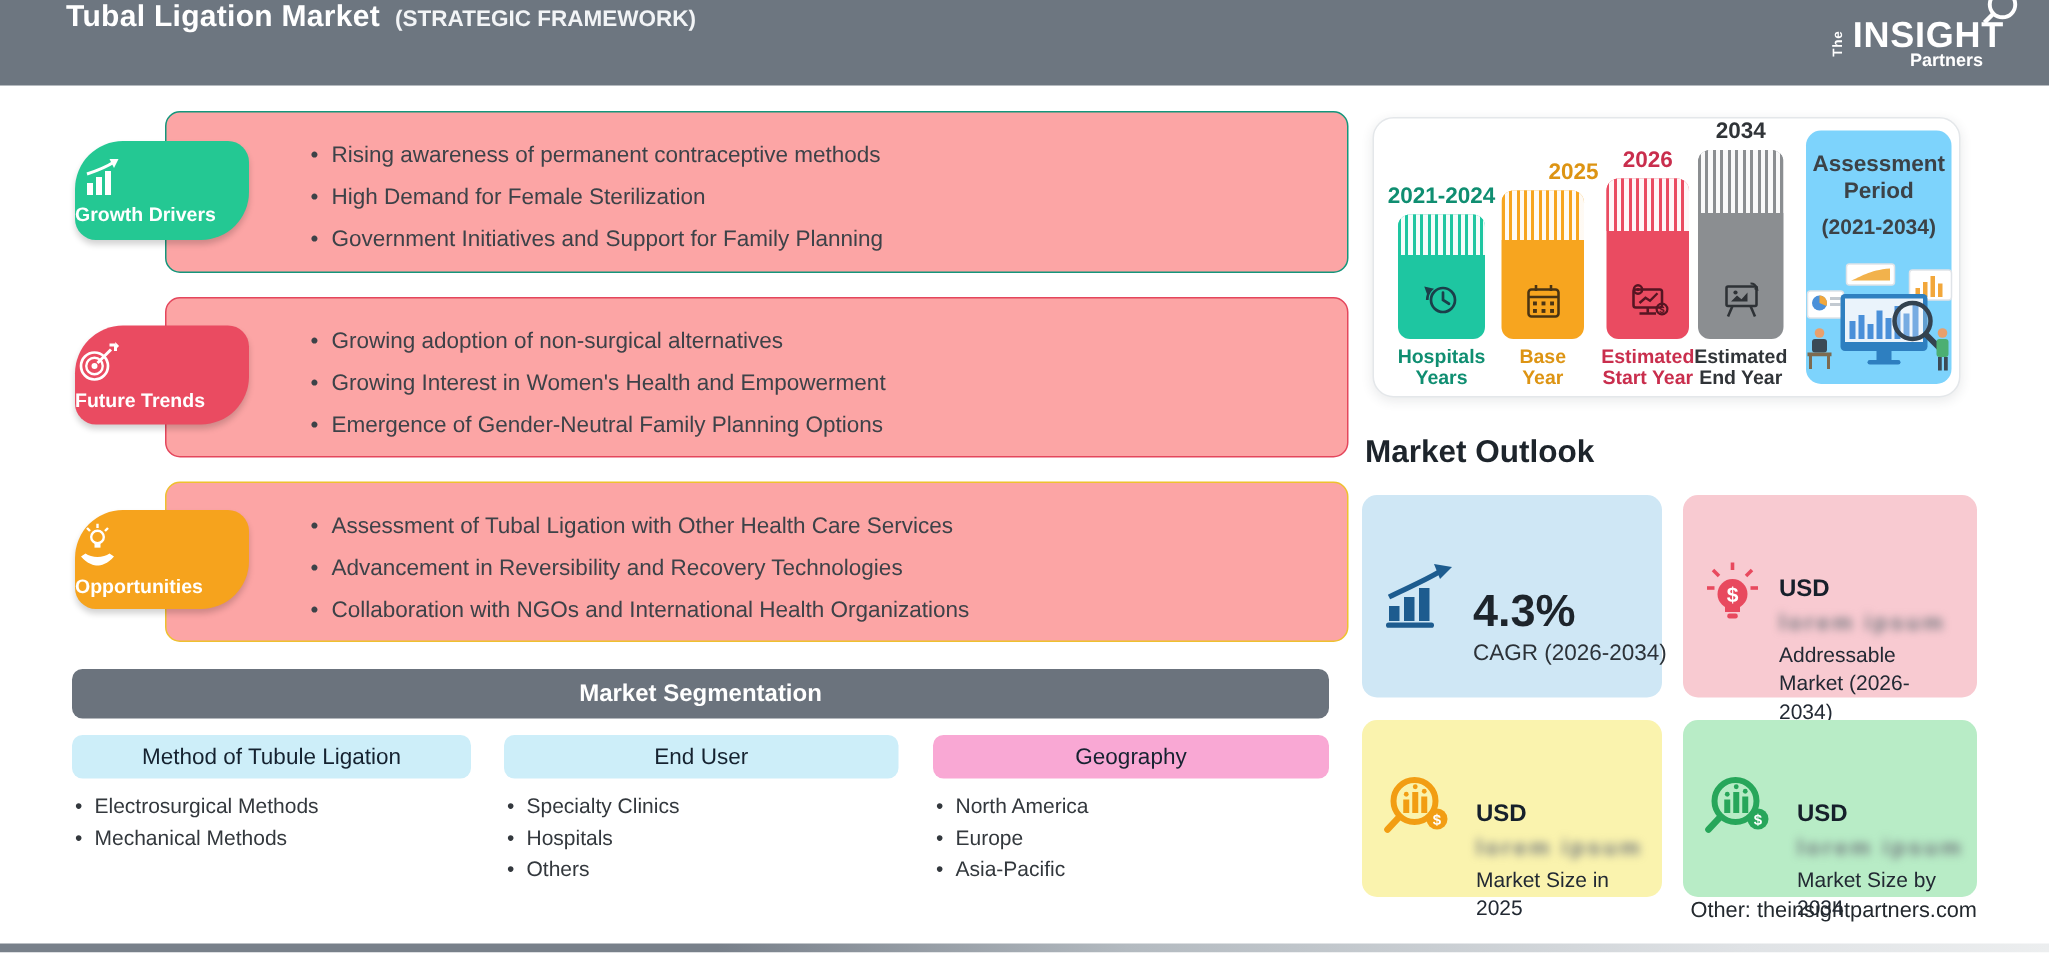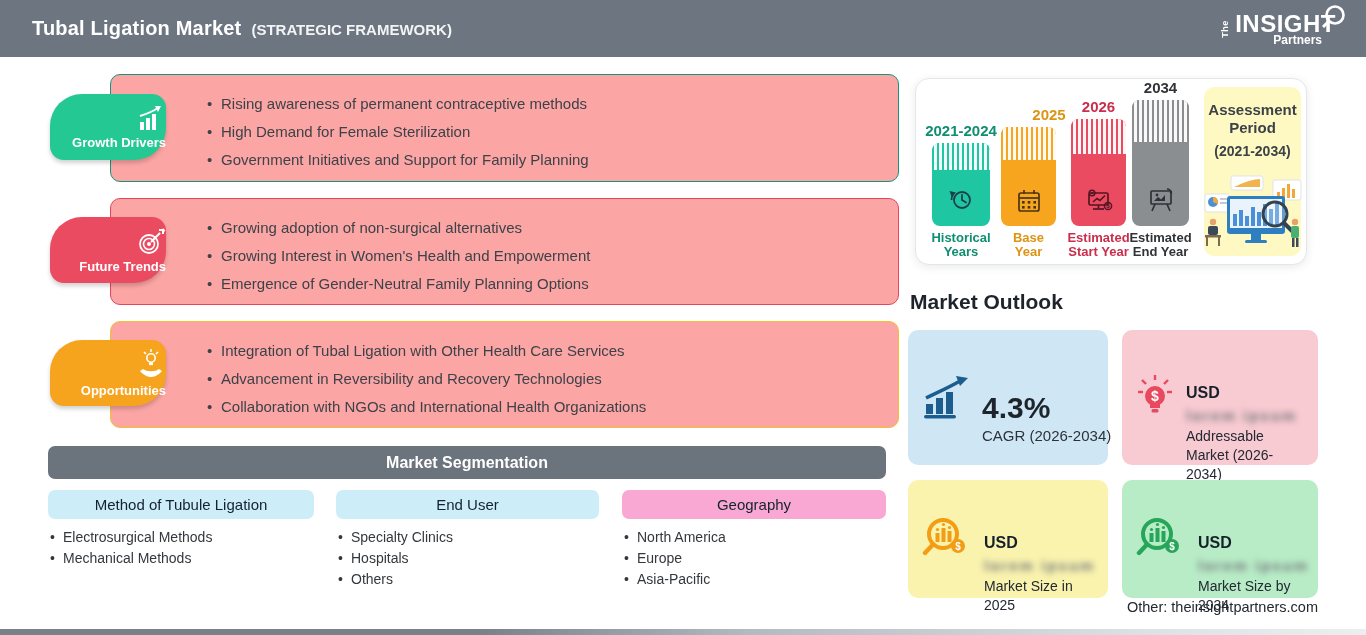--- a/index.html
+++ b/index.html
@@ -1,39 +1,39 @@
 <!DOCTYPE html>
 <html><head>
 <meta charset="utf-8">
 <style>
   * { margin:0; padding:0; box-sizing:border-box; }
   html,body { width:1366px; height:635px; }
   body { font-family:"Liberation Sans", sans-serif; background:#ffffff; position:relative; overflow:hidden; }
 
   
   .header { position:absolute; left:0; top:0; width:1366px; height:57px; background:#6d7680;
-            display:flex; align-items:center; justify-content:space-between; padding:0 30px 0 32px; }
+            display:flex; justify-content:space-between; padding:0 30px 0 44px; }
   .header-title-wrap { display:flex; align-items:baseline; gap:10px; }
   .header-title { color:#ffffff; font-size:20px; font-weight:bold; letter-spacing:.2px; }
   .header-subtitle { color:#f2f4f6; font-size:15px; font-weight:bold; }
   .logo { position:relative; display:flex; align-items:center; gap:3px; color:#fff; }
   .logo-the { font-size:9px; font-weight:bold; transform:rotate(-90deg) translateY(1px); letter-spacing:.5px; }
   .logo-main { display:flex; flex-direction:column; align-items:flex-end; line-height:1; }
   .logo-insight { font-size:24px; font-weight:bold; letter-spacing:.5px; }
   .logo-partners { font-size:12px; font-weight:bold; margin-top:-2px; margin-right:14px; }
   .logo-lens { position:absolute; right:-12px; top:-8px; }
 
   
   .fw-section { position:absolute; left:0; top:0; width:100%; height:0; }
   .fw-box { position:absolute; left:110px; width:789px; border:1.6px solid #999; border-radius:10px; background:#fca5a5; }
   .fw-box ul { list-style:none; padding:15px 20px 10px 96px; }
   .fw-box li { font-size:15px; color:#3d4248; line-height:28px; position:relative; padding-left:14px; }
   .fw-box li::before { content:"•"; position:absolute; left:0; top:0; color:#3d4248; }
   .fw-badge { position:absolute; left:50px; width:116px; height:66px; border-radius:32px 14px 32px 14px;
-              display:flex; flex-direction:column; align-items:flex-end; justify-content:center; gap:2px;
+              display:flex; flex-direction:column; align-items:flex-start; justify-content:center; gap:2px;
               box-shadow:0 3px 4px rgba(0,0,0,.18); z-index:2; }
   .fw-badge-label { color:#fff; font-size:13px; font-weight:bold; white-space:nowrap; }
 
   
   .seg-bar { position:absolute; left:48px; top:446px; width:838px; height:33px; border-radius:7px;
              background:#6b737d; display:flex; align-items:center; justify-content:center; }
   .seg-bar-title { color:#fff; font-size:16px; font-weight:bold; }
   .seg-col { position:absolute; top:490px; }
   .seg-col-header { height:29px; border-radius:7px; background:#cdeef9; display:flex; align-items:center; justify-content:center;
                     font-size:15px; font-weight:normal; color:#152230; }
@@ -44,21 +44,21 @@
   
   .tl-panel { position:absolute; left:915px; top:78px; width:392px; height:187px; background:#fff;
               border:1px solid #e4e7ea; border-radius:14px; box-shadow:0 2px 8px rgba(40,50,60,.10); }
   .tl-col { position:absolute; top:0; bottom:0; display:flex; flex-direction:column; justify-content:flex-end; align-items:center; }
   .tl-year { font-size:15px; font-weight:bold; margin-bottom:4px; white-space:nowrap; }
   .tl-bar { width:100%; border-radius:8px; position:relative; }
   .tl-cap { position:absolute; top:0; left:0; right:0; height:33%; border-radius:8px 8px 0 0;
             background:repeating-linear-gradient(90deg, var(--c) 0 2px, #ffffff 2px 5px); opacity:.95; }
   .tl-bar svg { position:absolute; left:50%; transform:translateX(-50%); bottom:11px; }
   .tl-label { height:38px; padding-top:5px; font-size:13px; font-weight:bold; text-align:center; line-height:14px; }
-  .tl-assess { position:absolute; left:288px; top:8px; bottom:8px; width:97px; background:#fef9c3; border-radius:10px;
+  .tl-assess { position:absolute; left:288px; top:8px; bottom:8px; width:97px; background:#7dd3fc; border-radius:10px;
                display:flex; flex-direction:column; align-items:center; padding-top:14px; }
   .tl-assess-title { font-size:15px; font-weight:bold; color:#3c4247; text-align:center; line-height:18px; width:90px; }
   .tl-assess-range { font-size:14px; font-weight:bold; color:#3c4247; margin-top:6px; }
   .tl-illust { position:absolute; bottom:4px; left:50%; transform:translateX(-50%); }
 
   
   .outlook-title { position:absolute; left:910px; top:290px; font-size:21px; font-weight:bold; color:#1d242b; }
   .stat-card { position:absolute; border-radius:10px; display:flex; align-items:center; gap:12px; padding:12px 14px; }
   .card-cagr { align-items:center; }
   .cagr-value { font-size:30px; font-weight:bold; color:#1d242b; line-height:34px; }
@@ -133,21 +133,21 @@
       <line x1="23" y1="3" x2="27" y2="3" stroke="#fff" stroke-width="2"></line>
       <line x1="27" y1="3" x2="27" y2="7" stroke="#fff" stroke-width="2"></line>
     </svg>
     <span class="fw-badge-label">Future Trends</span>
   </div>
 </div>
 
 <div class="fw-section">
   <div class="fw-box" style="top: 321px; height: 107px; border-color: rgb(238, 193, 47);">
     <ul>
-      <li>Integration of Tubal Ligation with Other Health Care Services</li>
+      <li>Assessment of Tubal Ligation with Other Health Care Services</li>
       <li>Advancement in Reversibility and Recovery Technologies</li>
       <li>Collaboration with NGOs and International Health Organizations</li>
     </ul>
   </div>
   <div class="fw-badge" style="top: 340px; background: rgb(246, 163, 29);">
     <svg width="30" height="32" viewBox="0 0 30 32">
       <line x1="15" y1="0" x2="15" y2="3" stroke="#fff" stroke-width="1.6"></line>
       <line x1="8" y1="3" x2="10" y2="5" stroke="#fff" stroke-width="1.6"></line>
       <line x1="22" y1="3" x2="20" y2="5" stroke="#fff" stroke-width="1.6"></line>
       <circle cx="15" cy="9" r="4.2" fill="none" stroke="#fff" stroke-width="1.6"></circle>
@@ -192,21 +192,21 @@
     <div class="tl-year" style="color: rgb(15, 142, 113);">2021-2024</div>
     <div class="tl-bar" style="height: 83px; background: rgb(30, 198, 161);">
       <div class="tl-cap" style="--c: #1ec6a1;"></div>
       <svg width="30" height="30" viewBox="0 0 30 30">
         <circle cx="16" cy="15" r="8" fill="none" stroke="#1b3f4a" stroke-width="1.8"></circle>
         <path d="M16 10 v5 l4 2.5" fill="none" stroke="#1b3f4a" stroke-width="1.8" stroke-linecap="round"></path>
         <path d="M8 8 A 11 11 0 0 0 5.5 15" fill="none" stroke="#1b3f4a" stroke-width="1.8"></path>
         <polygon points="3.5,6 10,7.5 5.5,11.5" fill="#1b3f4a"></polygon>
       </svg>
     </div>
-    <div class="tl-label" style="color: rgb(15, 142, 113);">Historical Years</div>
+    <div class="tl-label" style="color: rgb(15, 142, 113);">Hospitals Years</div>
   </div>
 
   <div class="tl-col" style="left:85px; width:55px;">
     <div class="tl-year" style="color: rgb(221, 148, 19); margin-left: 41px;">2025</div>
     <div class="tl-bar" style="height: 99px; background: rgb(247, 165, 31);">
       <div class="tl-cap" style="--c: #f7a51f;"></div>
       <svg width="28" height="28" viewBox="0 0 28 28">
         <rect x="4" y="6" width="20" height="18" rx="2" fill="none" stroke="#4a3413" stroke-width="1.7"></rect>
         <line x1="4" y1="11" x2="24" y2="11" stroke="#4a3413" stroke-width="1.7"></line>
         <line x1="9" y1="3" x2="9" y2="7" stroke="#4a3413" stroke-width="1.7"></line>

